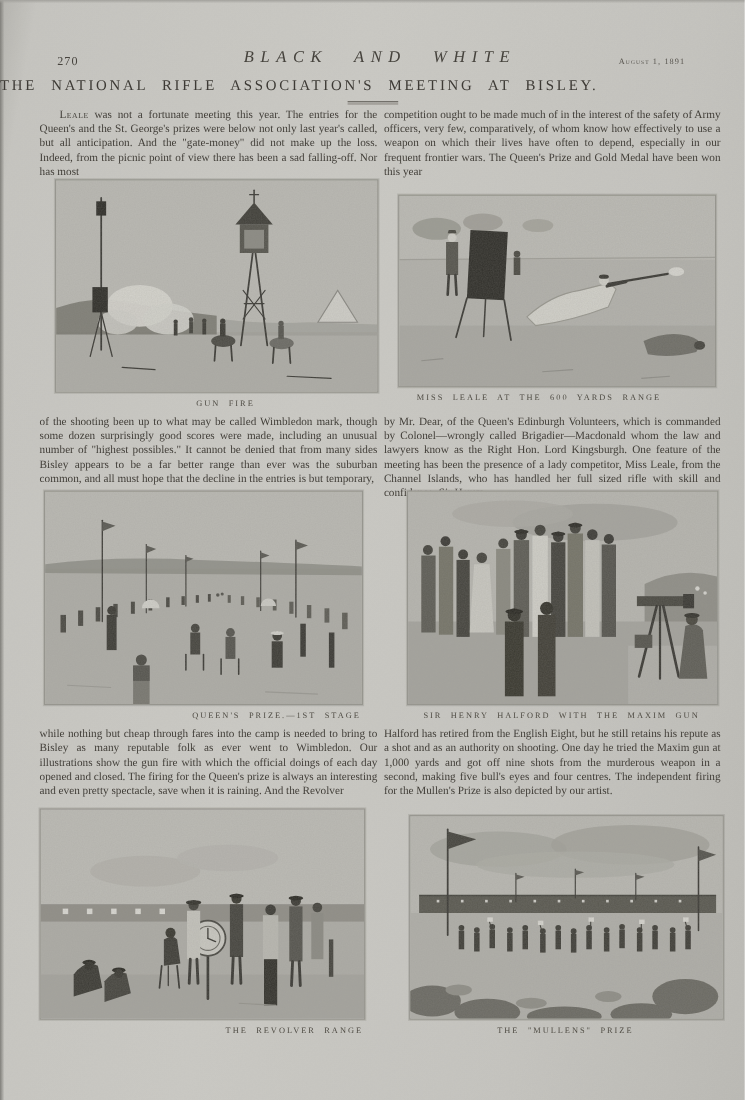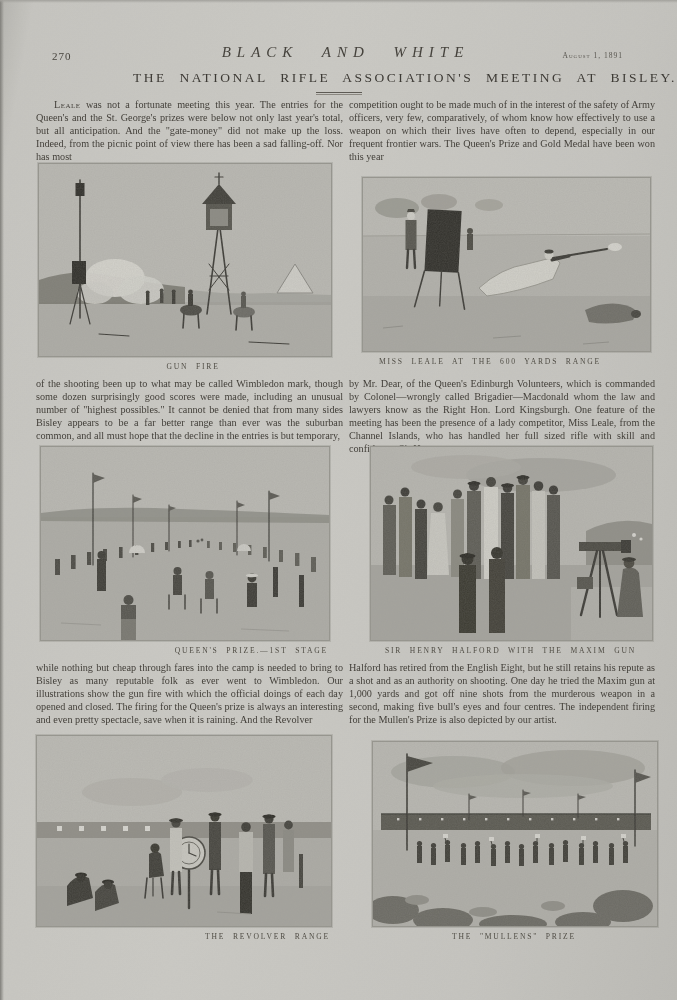--- a/index.html
+++ b/index.html
@@ -18,42 +18,42 @@
   .page-grain{position:absolute;inset:0;width:677px;height:1000px;pointer-events:none;opacity:.5;}
 
   
   .header{position:absolute;top:44px;left:36px;right:22px;height:18px;}
   .page-number{position:absolute;left:16px;top:6px;font-size:11px;letter-spacing:1px;color:#45423c;}
   .masthead{position:absolute;left:0;right:0;top:0;text-align:center;
     font-style:italic;font-size:15px;letter-spacing:6px;word-spacing:14px;color:#44413b;}
   .issue-date{position:absolute;right:32px;top:7px;font-size:7.5px;letter-spacing:1px;
     font-variant:small-caps;color:#55524c;}
 
-  .article-title{position:absolute;top:70px;left:0;right:0;text-align:right;
+  .article-title{position:absolute;top:70px;left:0;right:0;text-align:left;
     font-size:13.5px;letter-spacing:2.5px;word-spacing:7px;color:#3b3833;font-weight:normal;margin:0;}
   .title-rule{position:absolute;top:92px;left:50%;width:46px;margin-left:-23px;
     border-top:1px solid #5d5a54;border-bottom:1px solid #8b8881;height:1px;}
 
   
   .textrow{position:absolute;left:0;right:0;}
   .col{position:absolute;font-size:10.2px;line-height:13.1px;text-align:justify;color:#403d37;}
   .col p{margin:0;}
   .col-l{left:36px;width:307px;}
   .col-r{left:349px;width:306px;}
   .lead-word{font-variant:small-caps;letter-spacing:.5px;}
   .indent{display:inline-block;width:18px;}
 
   
   .figure{position:absolute;text-align:center;}
   .figure svg{display:block;border:1px solid #97968f;background:#b3b2ac;
     box-shadow:0 0 0 1px rgba(120,119,112,.25);}
   .caption{margin-top:5px;font-size:7.6px;letter-spacing:1.8px;word-spacing:4px;
     color:#4e4b43;font-variant:small-caps;text-transform:uppercase;}
 
-  #fig-gun-fire      {top:163px;left:38px; width:310px;}
+  #fig-gun-fire      {top:163px;left:50px; width:310px;}
   #fig-gun-fire svg  {width:292px;height:192px;}
   #fig-miss-leale    {top:177px;left:362px;width:256px;}
   #fig-miss-leale svg{width:287px;height:173px;}
   #fig-queens-prize  {top:446px;left:40px; width:288px;}
   #fig-queens-prize svg{width:288px;height:193px;}
   #fig-maxim-gun     {top:446px;left:370px;width:281px;}
   #fig-maxim-gun svg {width:281px;height:193px;}
   #fig-revolver-range{top:735px;left:36px; width:294px;}
   #fig-revolver-range svg{width:294px;height:190px;}
   #fig-mullens-prize {top:741px;left:372px;width:284px;}
@@ -89,21 +89,21 @@
     <span class="page-number">270</span>
     <span class="masthead">BLACK AND WHITE</span>
     <span class="issue-date">August 1, 1891</span>
   </div>
 
   <h1 class="article-title">THE NATIONAL RIFLE ASSOCIATION'S MEETING AT BISLEY.</h1>
   <div class="title-rule"></div>
 
   <div class="textrow t1">
     <div class="col col-l">
-      <p><span class="indent"></span><span class="lead-word">Leale</span><span> was not a fortunate meeting this year.  The entries for the Queen's and the St. George's prizes were below not only last year's total, but all anticipation.  And the "gate-money" did not make up the loss.  Indeed, from the picnic point of view there has been a sad falling-off.  Nor has most</span></p>
+      <p><span class="indent"></span><span class="lead-word">Leale</span><span> was not a fortunate meeting this year.  The entries for the Queen's and the St. George's prizes were below not only last year's called, but all anticipation.  And the "gate-money" did not make up the loss.  Indeed, from the picnic point of view there has been a sad falling-off.  Nor has most</span></p>
     </div>
     <div class="col col-r">
       <p>competition ought to be made much of in the interest of the safety of Army officers, very few, comparatively, of whom know how effectively to use a weapon on which their lives have often to depend, especially in our frequent frontier wars.  The Queen's Prize and Gold Medal have been won this year</p>
     </div>
   </div>
 
   <figure class="figure" id="fig-gun-fire" style="margin:0;">
     <svg viewBox="0 0 292 192">
       <rect width="292" height="192" fill="#bab9b3"></rect>
       <rect y="138" width="292" height="54" fill="#aeada7"></rect>

